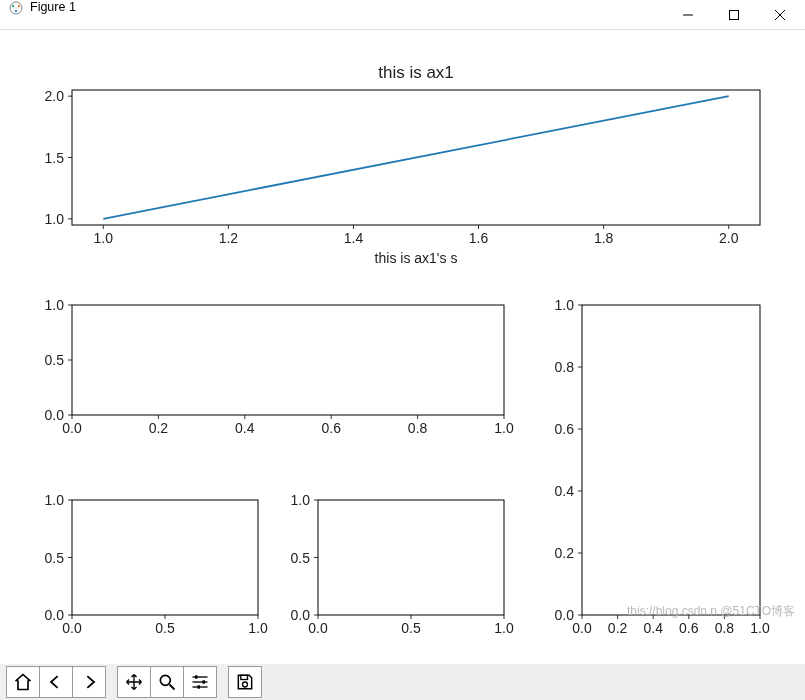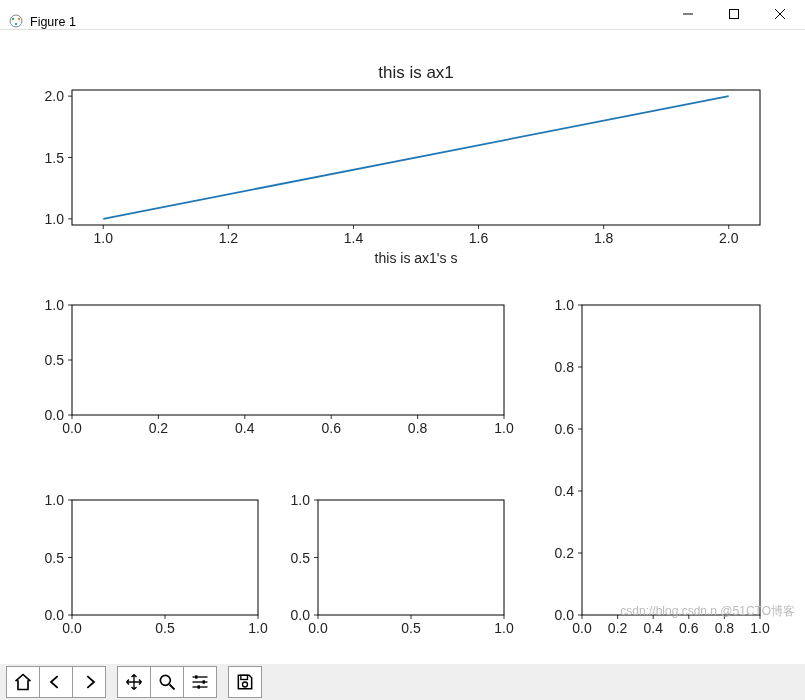--- a/index.html
+++ b/index.html
@@ -6,21 +6,21 @@
   html, body { margin:0; padding:0; }
   body {
     width:805px; height:700px;
     font-family: "Segoe UI", Arial, sans-serif;
     background:#fff;
     overflow:hidden;
     position:relative;
   }
   .window { width:805px; height:700px; display:flex; flex-direction:column; background:#f0f0f0;}
   .titlebar {
-    height:30px; background:#fff; display:flex; align-items:flex-end;
+    height:30px; background:#fff; display:flex; align-items:flex-start;
     padding:0 2px 0 8px; font-size:12.5px; color:#000;
     border-bottom:1px solid #e0e0e0;
   }
   .titlebar .app-icon { width:16px; height:16px; margin-right:6px; }
   .win-controls { margin-left:auto; display:flex; }
   .win-btn { width:46px; height:30px; display:flex; align-items:center; justify-content:center; cursor:default; }
   .canvas-area { flex:1; background:#fff; position:relative; }
   .toolbar {
     height:40px; background:#efefef; display:flex; align-items:center;
     padding:0 6px; gap:2px;
@@ -174,21 +174,21 @@
           <line x1="504" y1="585" x2="504" y2="589" stroke="#000" stroke-width="0.8"></line>
           <text x="504" y="603" text-anchor="middle" class="tick">1.0</text>
           <line x1="314" y1="585" x2="318" y2="585" stroke="#000" stroke-width="0.8"></line>
           <text x="310" y="590" text-anchor="end" class="tick">0.0</text>
           <line x1="314" y1="527.5" x2="318" y2="527.5" stroke="#000" stroke-width="0.8"></line>
           <text x="310" y="532.5" text-anchor="end" class="tick">0.5</text>
           <line x1="314" y1="470" x2="318" y2="470" stroke="#000" stroke-width="0.8"></line>
           <text x="310" y="475" text-anchor="end" class="tick">1.0</text>
         </g>
       </svg>
-    <div class="watermark">csdn://blog.csdn.n @51CTO博客</div>
+    <div class="watermark">this://blog.csdn.n @51CTO博客</div>
   </div>
 
   <div class="toolbar">
     <div class="tb-group">
       <div class="tb-btn">
         <svg viewBox="0 0 24 24">
             <path d="M3 11 L12 3 L21 11 M6 10 V21 H18 V10" fill="none" stroke="#000" stroke-width="2"></path>
           </svg>
       </div>
       <div class="tb-btn">

